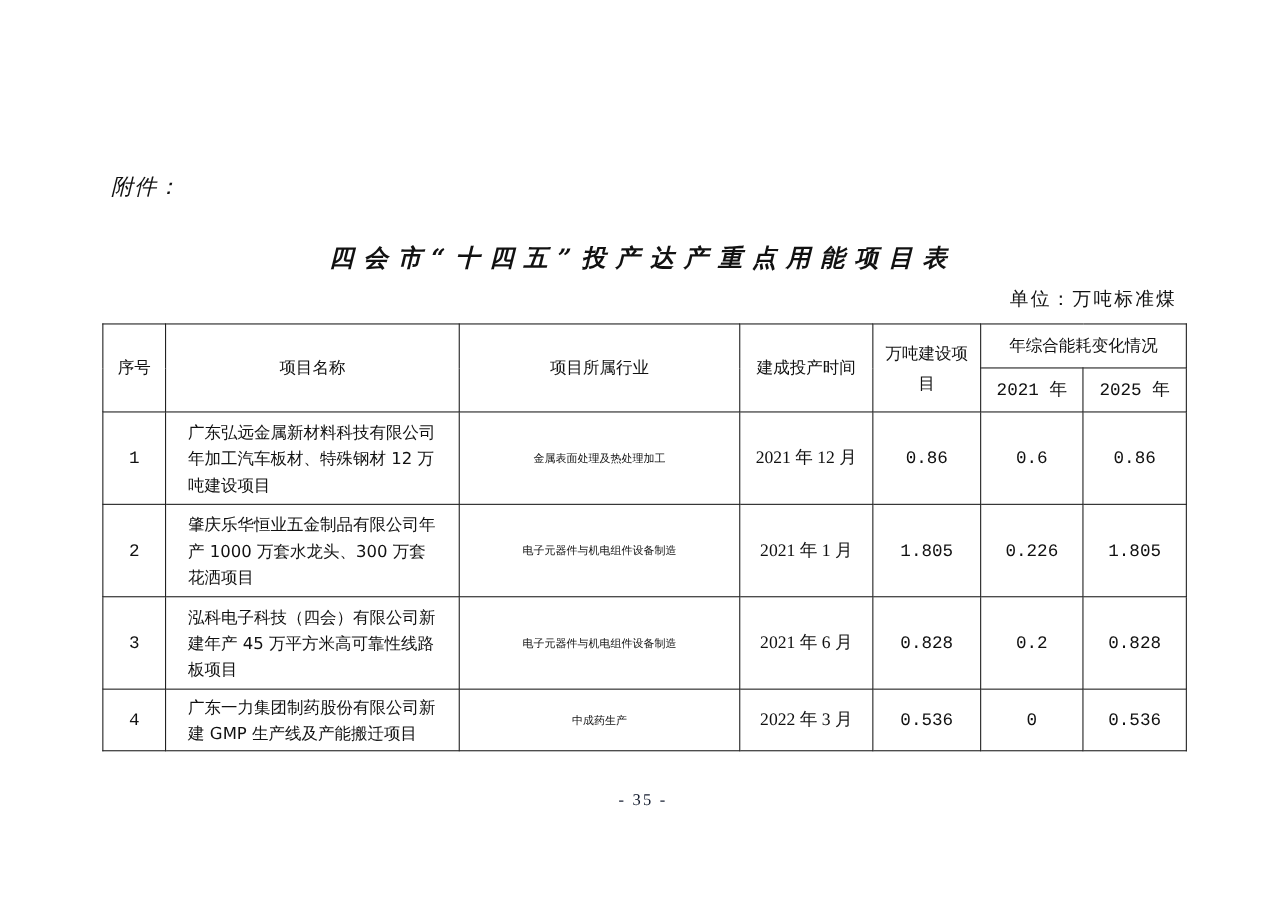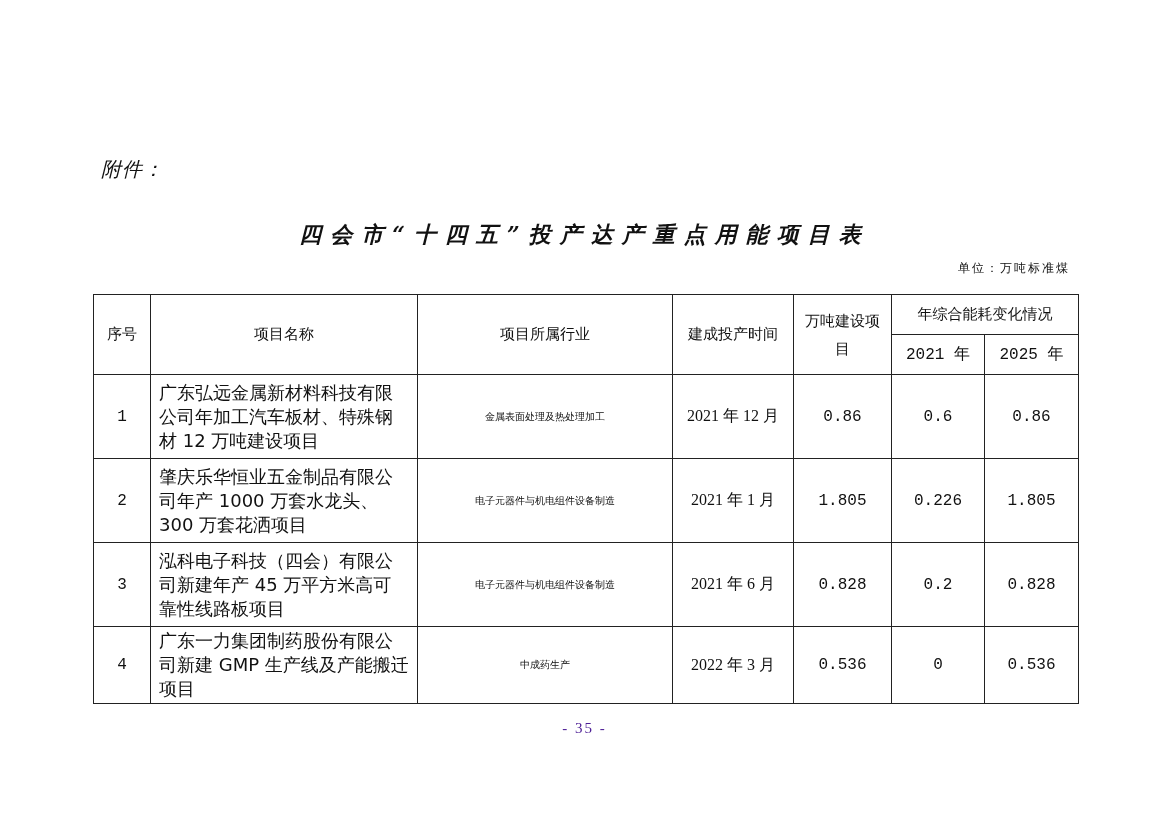--- a/index.html
+++ b/index.html
@@ -33,21 +33,21 @@
       font-size: 22px;
       font-style: italic;
       font-weight: bold;
       letter-spacing: 9px;
       font-family: "DejaVu Serif", serif;
     }
     .unit-label {
       position: absolute;
       right: 99px;
       top: 260px;
-      font-size: 12px;
+      font-size: 17px;
       letter-spacing: 2px;
       font-family: Liberation Mono, monospace;
     }
     table.main-table {
       position: absolute;
       left: 93px;
       top: 294px;
       width: 985px;
       border-collapse: collapse;
       table-layout: fixed;
@@ -63,42 +63,42 @@
     .hdr {
       font-family: "DejaVu Sans", sans-serif;
       font-size: 15px;
     }
     .num {
       font-family: Liberation Mono, monospace;
       font-size: 16px;
     }
     .name-cell {
       text-align: left !important;
-      font-size: 18px;
+      font-size: 15px;
       line-height: 24px;
-      padding: 2px 8px !important;
+      padding: 2px 20px !important;
       font-family: "DejaVu Sans", sans-serif;
     }
     .ind-cell {
       font-family: "DejaVu Sans", sans-serif;
       font-size: 10px;
     }
     .date-cell {
       font-family: "Liberation Serif", serif;
       font-size: 16px;
       margin-top: 36px;
     }
     .page-number {
       position: absolute;
       left: 0;
       width: 1169px;
       top: 720px;
       text-align: center;
       font-size: 15px;
-      color: #4c1d95;
+      color: #0f172a;
       font-family: "Liberation Serif", serif;
       letter-spacing: 2px;
     }
   </style>
 </head>
 <body>
 
 <div class="attachment-label">附件：</div>
 
 <div class="doc-title">四会市“十四五”投产达产重点用能项目表</div>

